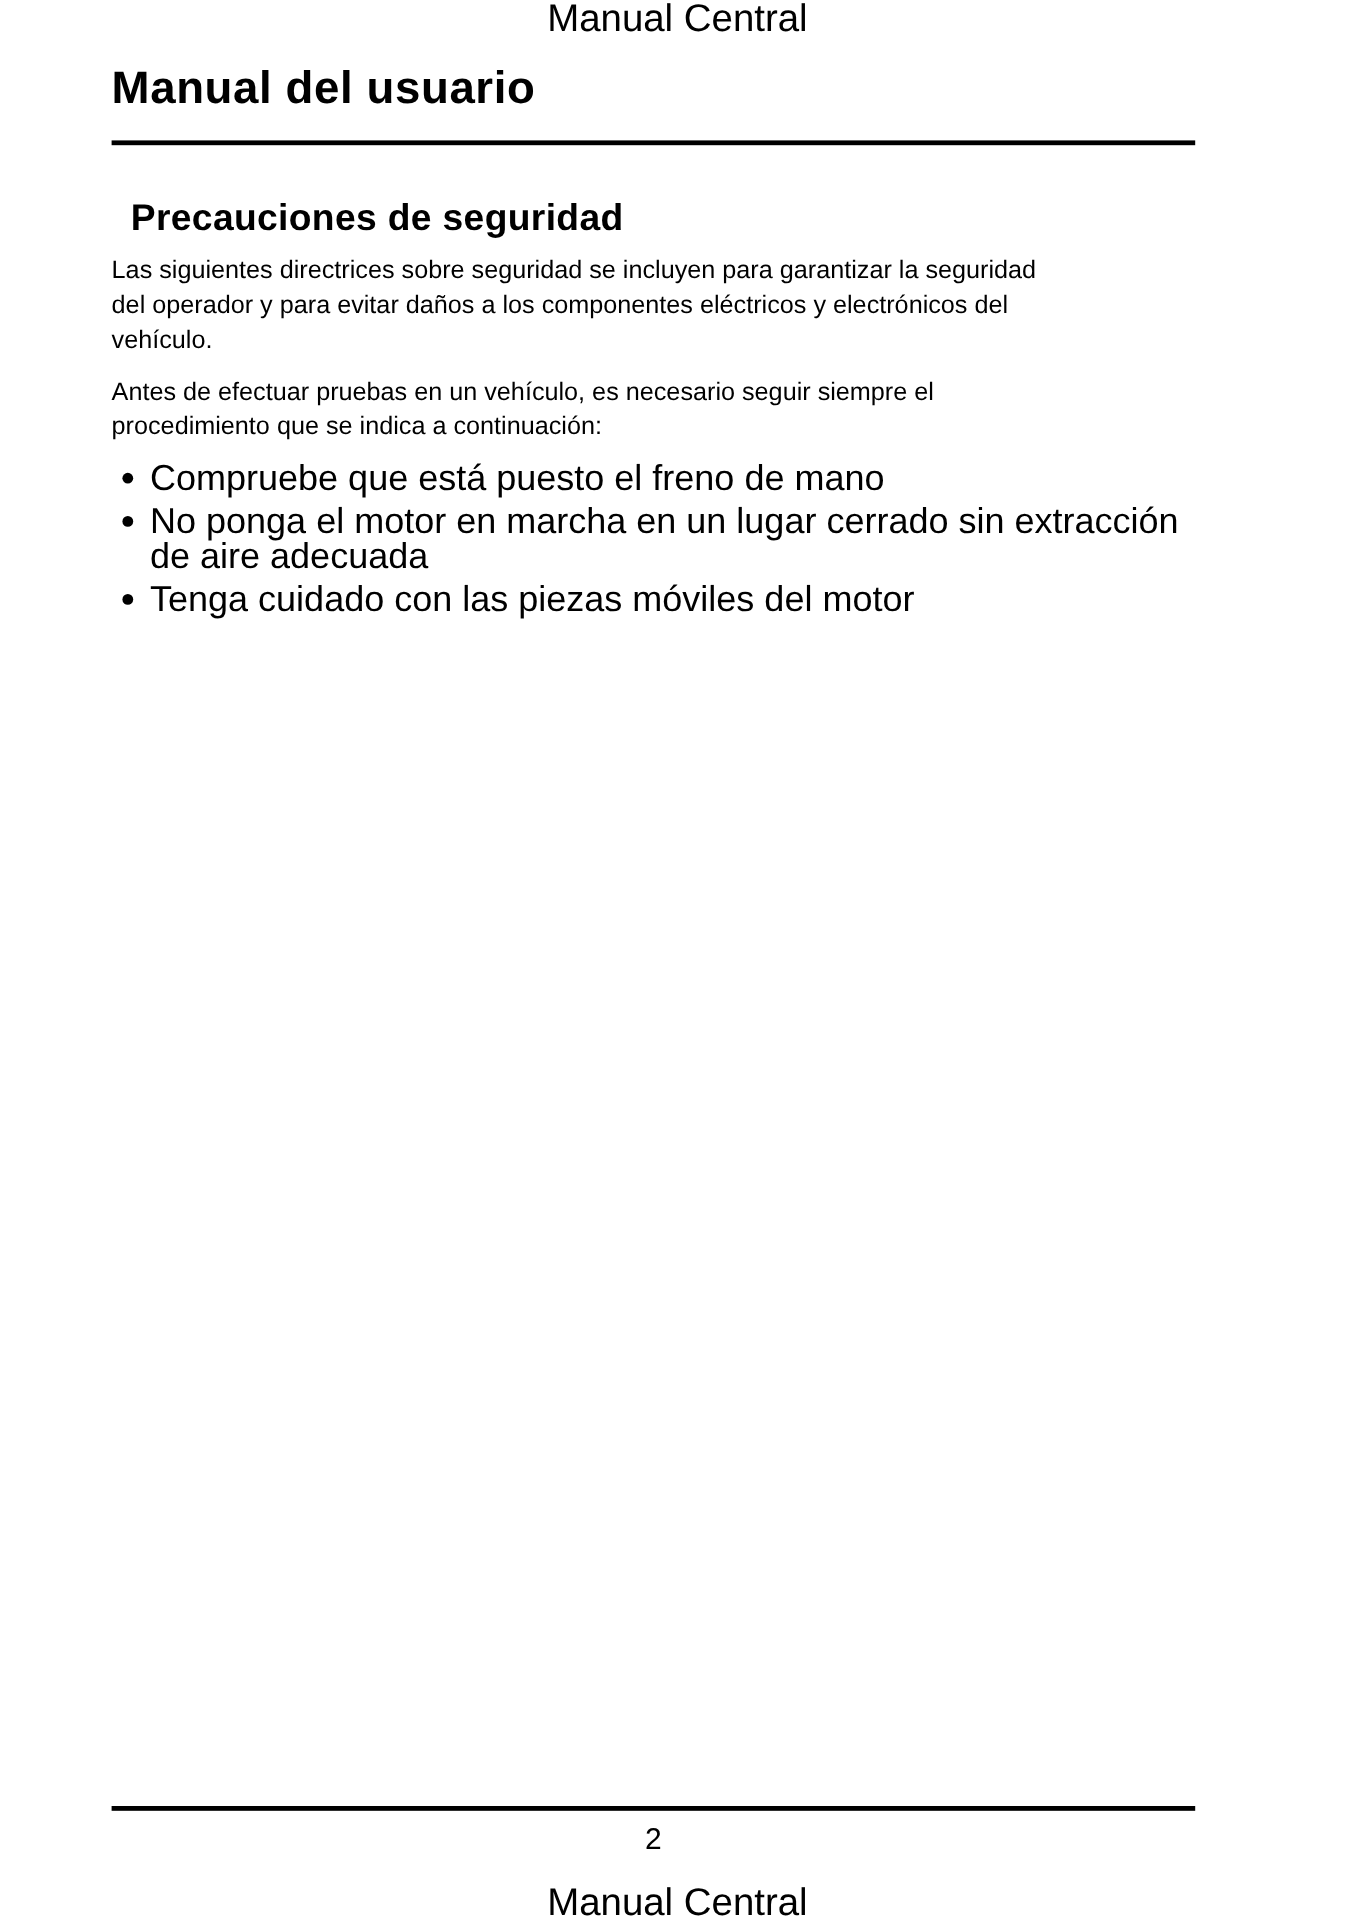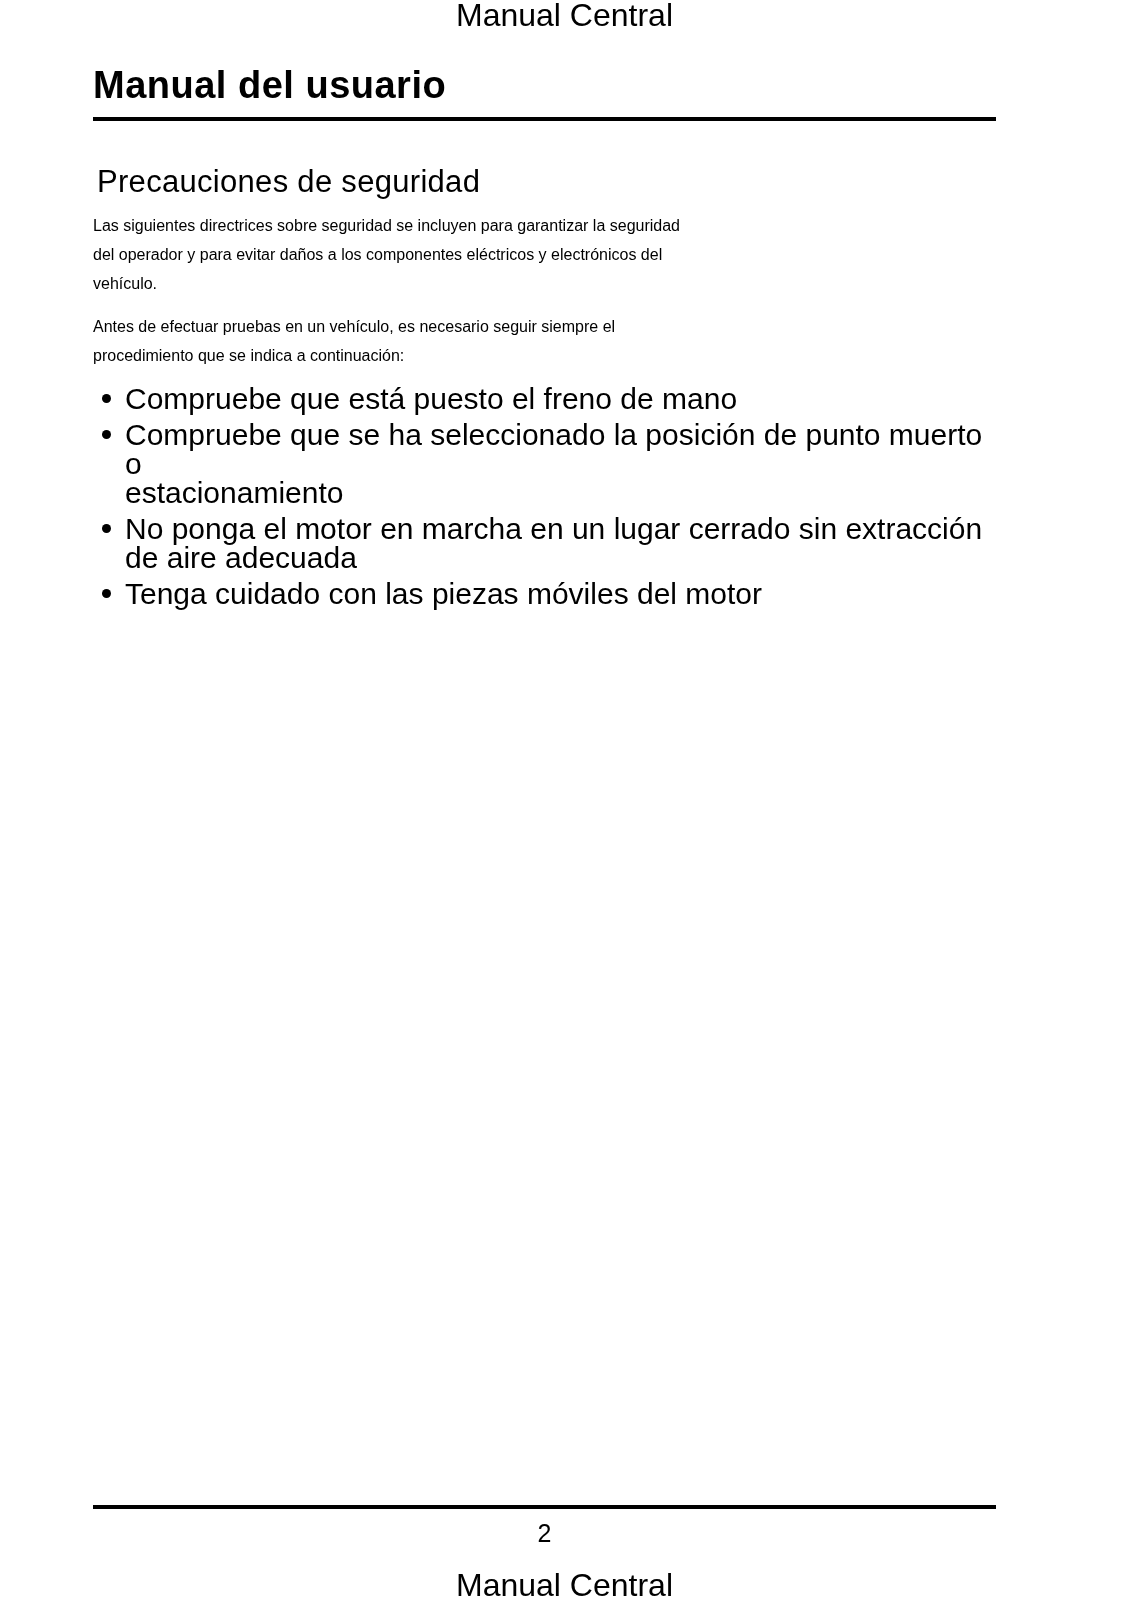--- a/index.html
+++ b/index.html
@@ -18,21 +18,21 @@
     top: -4px;
     left: 0;
     width: 100%;
     text-align: center;
     font-size: 32px;
     line-height: 38px;
   }
   .doc-title {
     position: absolute;
     left: 93px;
-    top: 63px;
+    top: 52px;
     width: 903px;
     margin: 0;
     font-size: 38px;
     font-weight: bold;
     line-height: 44px;
     letter-spacing: 0.5px;
   }
   .title-rule {
     position: absolute;
     left: 93px;
@@ -41,29 +41,29 @@
     height: 4px;
     background: #000000;
   }
   .doc-body {
     position: absolute;
     left: 93px;
     top: 163px;
     width: 903px;
   }
   .section-heading {
-    margin: 0 0 10px 4px;
+    margin: 0 0 10px 16px;
     font-size: 31px;
-    font-weight: normal;
+    font-weight: bold;
     line-height: 38px;
     letter-spacing: 0.3px;
   }
   .paragraph {
     margin: 0 0 14px 0;
-    font-size: 16px;
+    font-size: 21px;
     line-height: 29px;
     white-space: pre-line;
   }
   .bullet-list {
     list-style: none;
     margin: 0;
     padding: 0;
   }
   .bullet-item {
     position: relative;
@@ -130,25 +130,20 @@
   <p class="paragraph">Antes de efectuar pruebas en un vehículo, es necesario seguir siempre el
 procedimiento que se indica a continuación:</p>
 
   <ul class="bullet-list">
     <li class="bullet-item">
       <span class="bullet-dot"></span>
       <span class="li-text">Compruebe que está puesto el freno de mano</span>
     </li>
     <li class="bullet-item">
       <span class="bullet-dot"></span>
-      <span class="li-text">Compruebe que se ha seleccionado la posición de punto muerto o
-estacionamiento</span>
-    </li>
-    <li class="bullet-item">
-      <span class="bullet-dot"></span>
       <span class="li-text">No ponga el motor en marcha en un lugar cerrado sin extracción de aire adecuada</span>
     </li>
     <li class="bullet-item">
       <span class="bullet-dot"></span>
       <span class="li-text">Tenga cuidado con las piezas móviles del motor</span>
     </li>
   </ul>
 
 </div>
 

